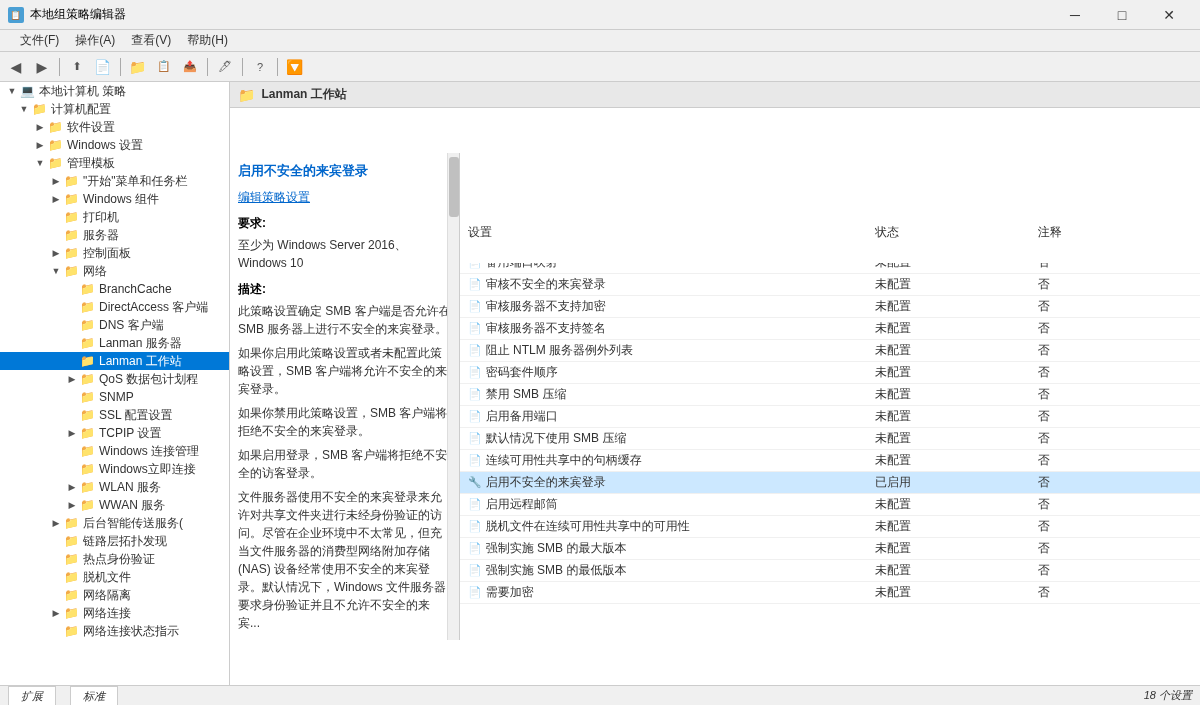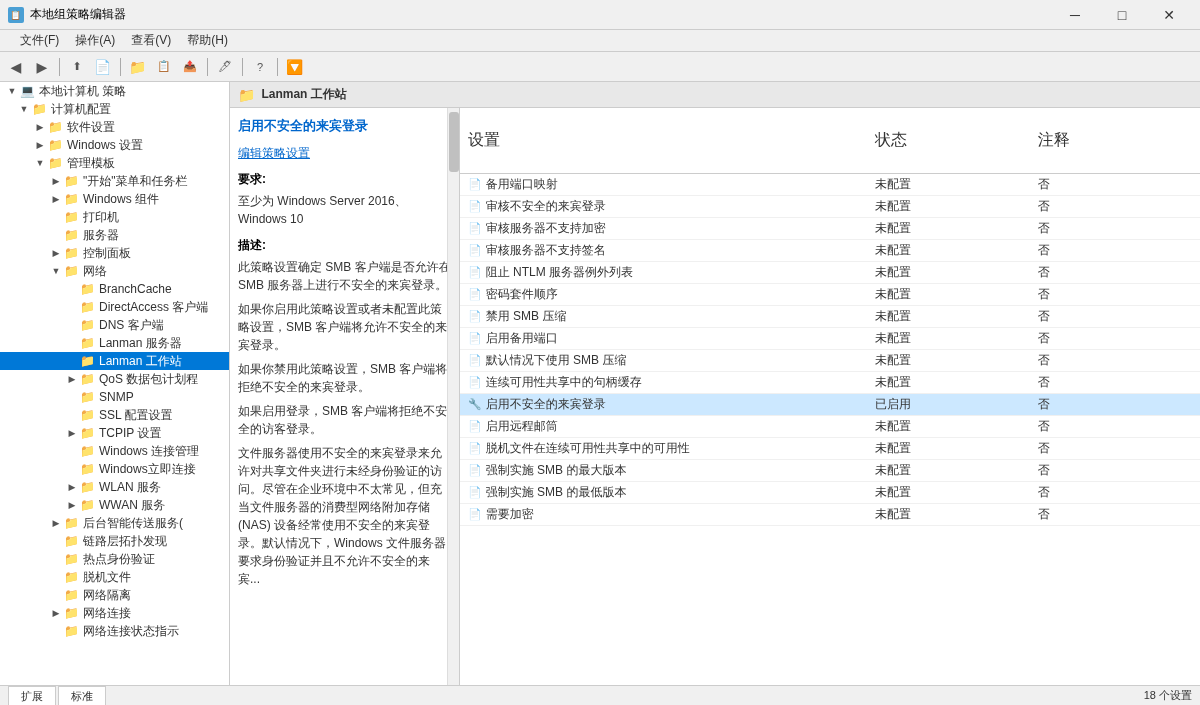--- a/index.html
+++ b/index.html
@@ -108,20 +108,21 @@
       gap: 6px;
     }
     .content-header-icon { font-size: 14px; color: #888; }
     .content-header-title { font-size: 12px; font-weight: bold; color: #333; }
     
     
     .split-content {
       display: flex;
       flex: 1;
       overflow: hidden;
+      align-items: center;
     }
     
     
     .desc-panel {
       width: 230px;
       min-width: 230px;
       padding: 8px;
       border-right: 1px solid #ccc;
       overflow-y: auto;
       font-size: 12px;
@@ -141,46 +142,47 @@
     }
     .settings-table {
       width: 100%;
       border-collapse: collapse;
     }
     .settings-table th {
       background: white;
       border-bottom: 1px solid #ccc;
       text-align: left;
       padding: 22px 8px;
-      font-size: 16px;
+      font-size: 12px;
       font-weight: normal;
       color: #333;
       position: sticky;
-      top: 0;
+      top: 12px;
       cursor: pointer;
     }
     .settings-table td {
       padding: 2px 8px;
       font-size: 12px;
       color: #333;
       height: 20px;
       border-bottom: 1px solid #f0f0f0;
       white-space: nowrap;
     }
     .settings-table tr.highlighted td { background: #cce8ff; }
     
     
     .status-bar {
       height: 20px;
       background: #f0f0f0;
       border-top: 1px solid #ccc;
       display: flex;
       align-items: center;
       padding: 0 8px;
-      gap: 0;
+      gap: 12px;
+      font-style: italic;
     }
     .status-tab {
       padding: 2px 12px;
       font-size: 11px;
       color: #333;
       border: 1px solid #ccc;
       border-bottom: none;
       background: white;
       cursor: pointer;
       margin-right: 2px;

